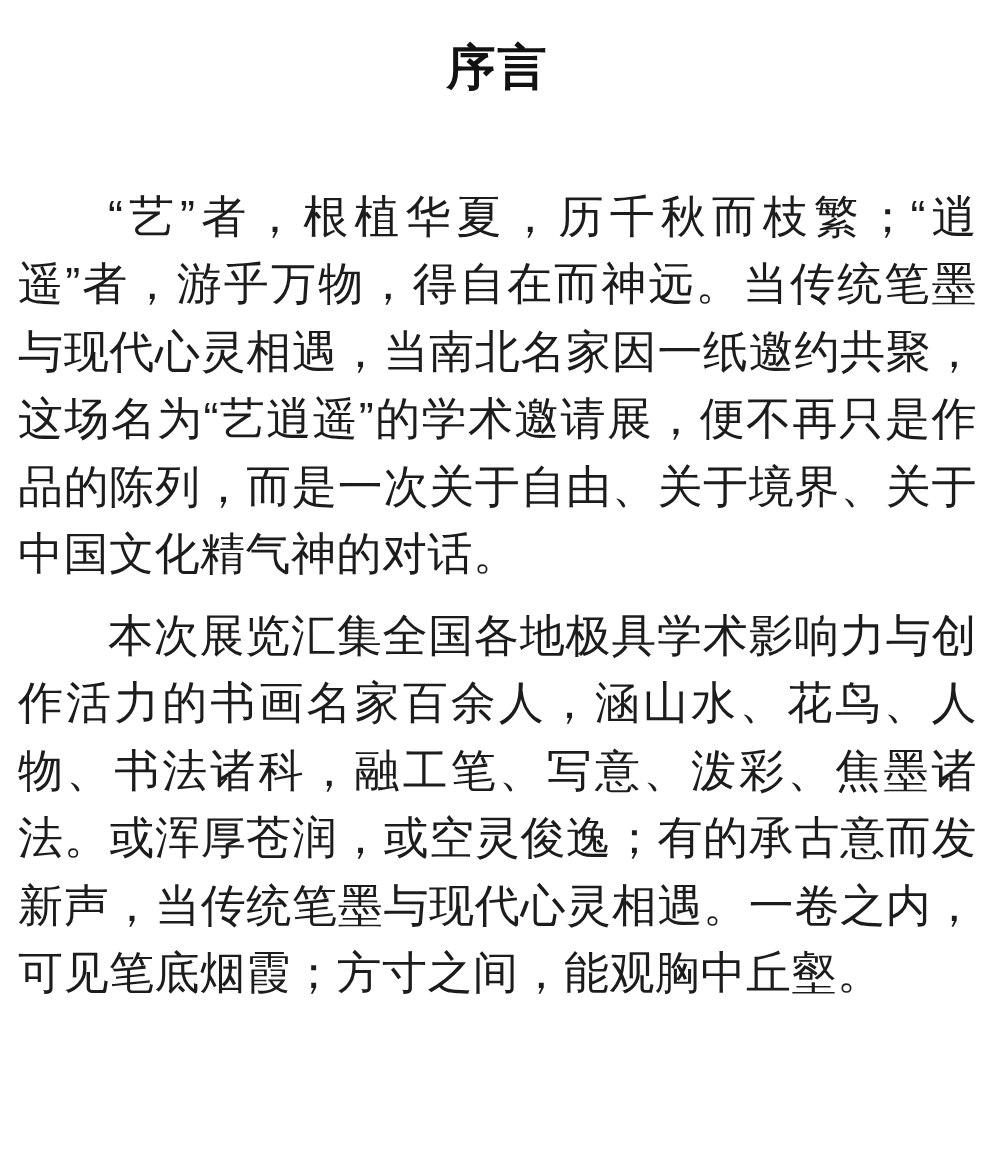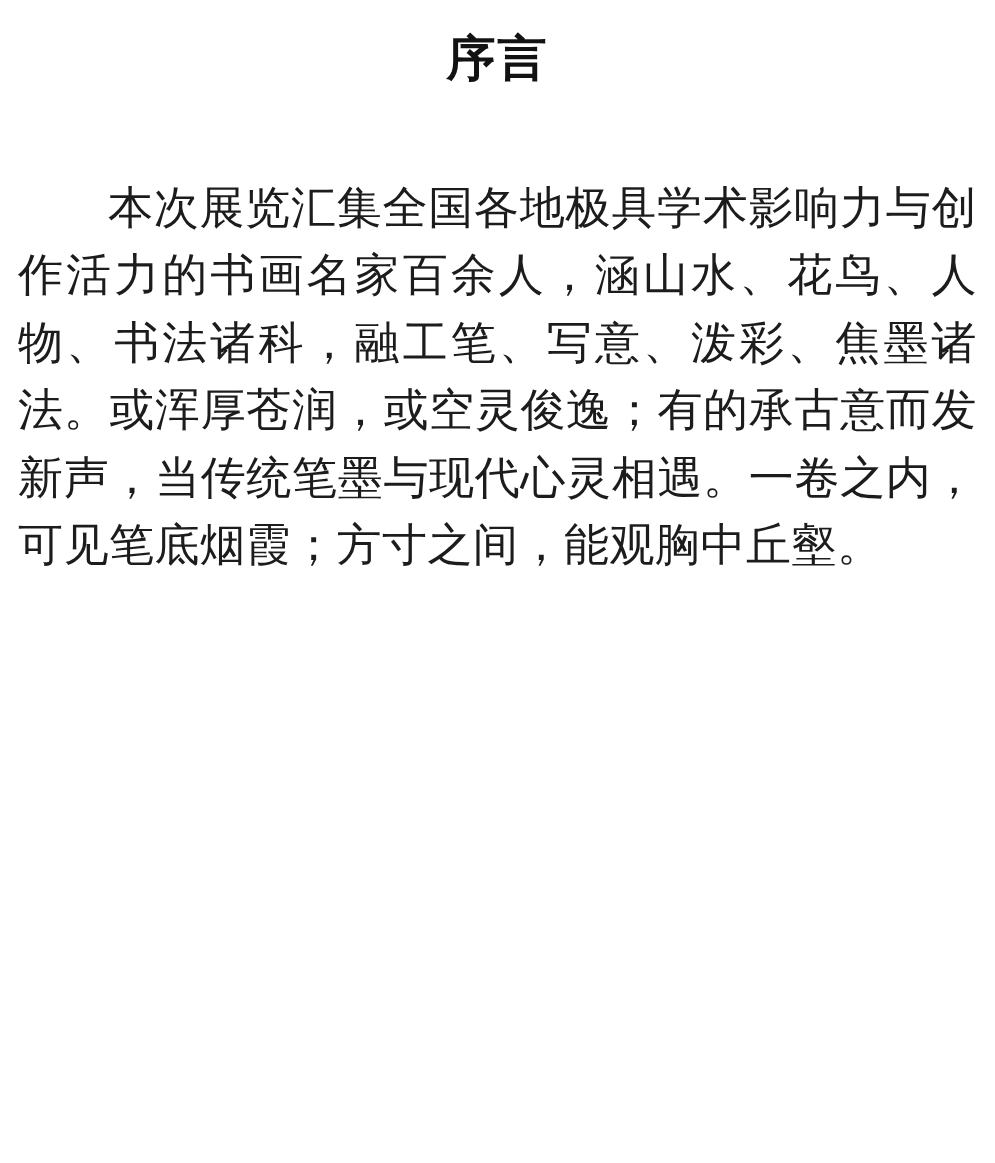--- a/index.html
+++ b/index.html
@@ -11,21 +11,21 @@
     width: 995px;
     min-height: 1163px;
     font-family: "Liberation Sans", "DejaVu Sans", sans-serif;
     color: #1a1a1a;
     -webkit-font-smoothing: antialiased;
   }
   .page {
     width: 995px;
     min-height: 1163px;
     box-sizing: border-box;
-    padding: 3px 18px;
+    padding: 12px 18px;
     background: #ffffff;
   }
   .doc-title {
     text-align: center;
     font-size: 49px;
     font-weight: bold;
     letter-spacing: 2px;
     color: #121212;
     margin: 0;
     padding-top: 26px;
@@ -47,15 +47,16 @@
   .para.indent {
     text-indent: 2em;
   }
 </style>
 </head>
 <body>
 
 <div class="page">
   <h1 class="doc-title">序言</h1>
   <div class="body-block">
+    <p class="para indent">“艺”者，根植华夏，历千秋而枝繁；“逍遥”者，游乎万物，得自在而神远。当传统笔墨与现代心灵相遇，当南北名家因一纸邀约共聚，这场名为“艺逍遥”的学术邀请展，便不再只是作品的陈列，而是一次关于自由、关于境界、关于中国文化精气神的对话。</p>
     <p class="para indent">本次展览汇集全国各地极具学术影响力与创作活力的书画名家百余人，涵山水、花鸟、人物、书法诸科，融工笔、写意、泼彩、焦墨诸法。或浑厚苍润，或空灵俊逸；有的承古意而发新声，当传统笔墨与现代心灵相遇。一卷之内，可见笔底烟霞；方寸之间，能观胸中丘壑。</p>
   </div>
 </div>
 
 </body></html>

